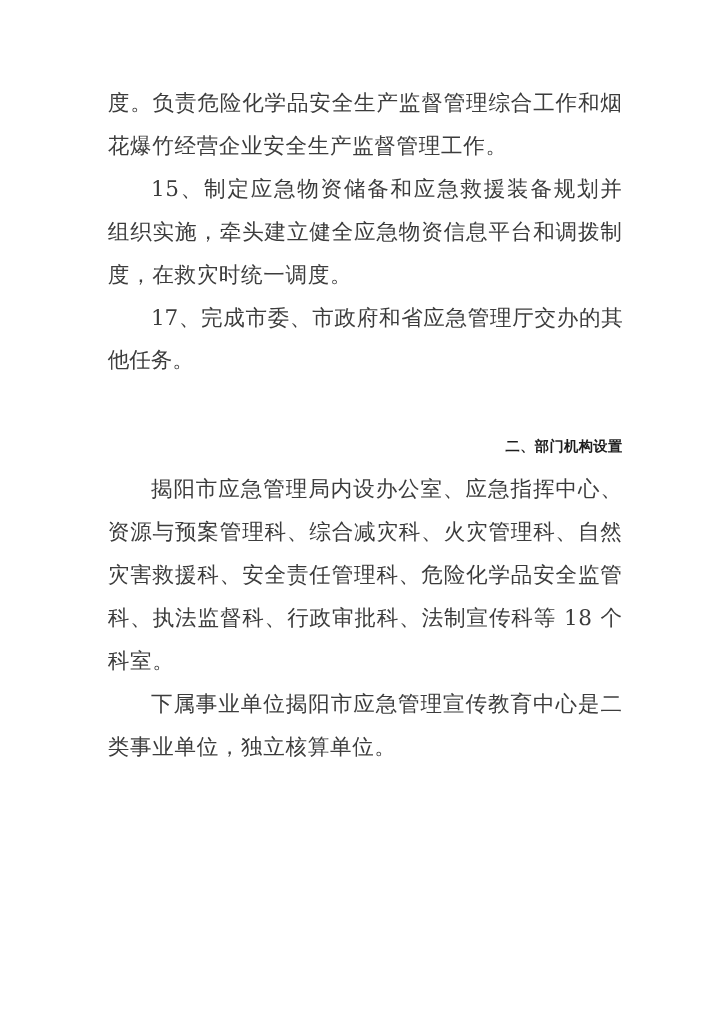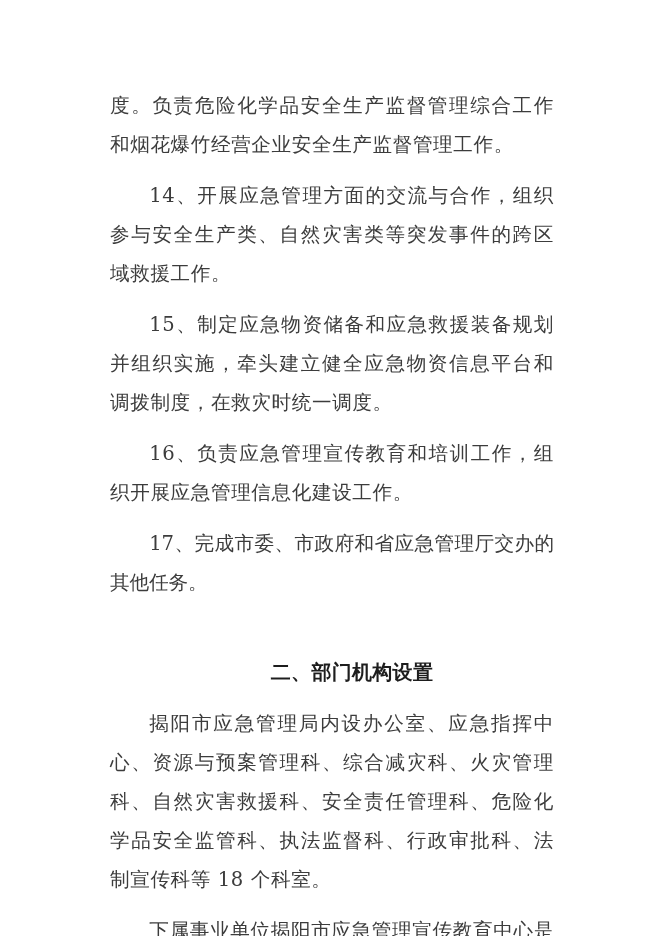--- a/index.html
+++ b/index.html
@@ -24,21 +24,21 @@
   
   #textblock {
     position: absolute;
     left: 98px;
     top: 74px;
     width: 468px;
   }
 
   
   .para {
-    margin: 12px;
+    margin: 0;
     font-family: "DejaVu Serif", "Liberation Serif", serif;
     font-size: 19.6px;
     line-height: 39px;
     color: #3c3c3c;
     text-align: justify;
     text-justify: inter-ideograph;
     text-indent: 2em;
     letter-spacing: 0.6px;
     font-weight: 400;
   }
@@ -50,48 +50,46 @@
 
   
   .para.tight {
     letter-spacing: -0.1px;
   }
 
   
   .heading {
     margin: 0;
     font-family: "Liberation Sans", "DejaVu Sans", sans-serif;
-    font-size: 20px;
+    font-size: 13px;
     line-height: 39px;
     color: #1d1d1d;
     font-weight: 700;
     text-indent: 2em;
-    text-align: center;
+    text-align: right;
     letter-spacing: 0.3px;
   }
 
   
   .spacer {
     height: 39px;
   }
 </style>
 </head>
 <body>
 
 <div id="page">
   <div id="textblock">
 
     <p class="para cont">度。负责危险化学品安全生产监督管理综合工作和烟花爆竹经营企业安全生产监督管理工作。</p>
 
 
-    <p class="para">14、开展应急管理方面的交流与合作，组织参与安全生产类、自然灾害类等突发事件的跨区域救援工作。</p>
 
     <p class="para">15、制定应急物资储备和应急救援装备规划并组织实施，牵头建立健全应急物资信息平台和调拨制度，在救灾时统一调度。</p>
 
-    <p class="para">16、负责应急管理宣传教育和培训工作，组织开展应急管理信息化建设工作。</p>
 
     <p class="para tight">17、完成市委、市政府和省应急管理厅交办的其他任务。</p>
 
     <div class="spacer"></div>
 
     <p class="heading">二、部门机构设置</p>
 
     <p class="para">揭阳市应急管理局内设办公室、应急指挥中心、资源与预案管理科、综合减灾科、火灾管理科、自然灾害救援科、安全责任管理科、危险化学品安全监管科、执法监督科、行政审批科、法制宣传科等 18 个科室。</p>
 
     <p class="para">下属事业单位揭阳市应急管理宣传教育中心是二类事业单位，独立核算单位。</p>

